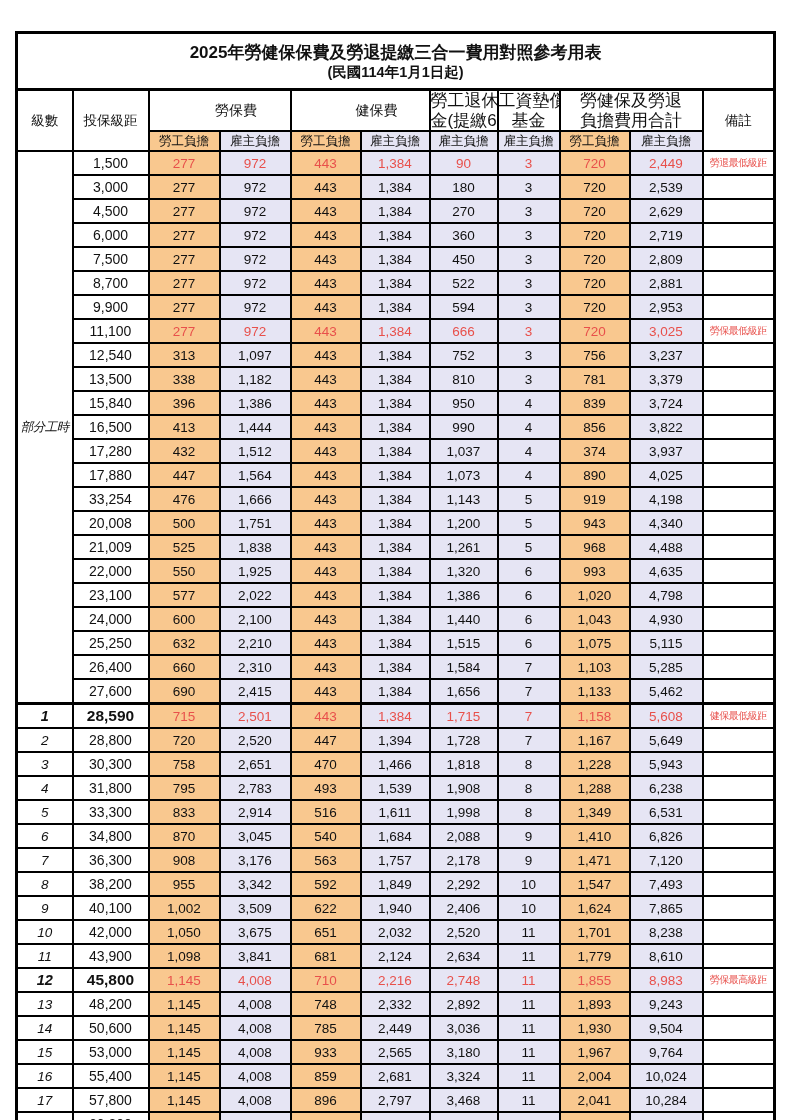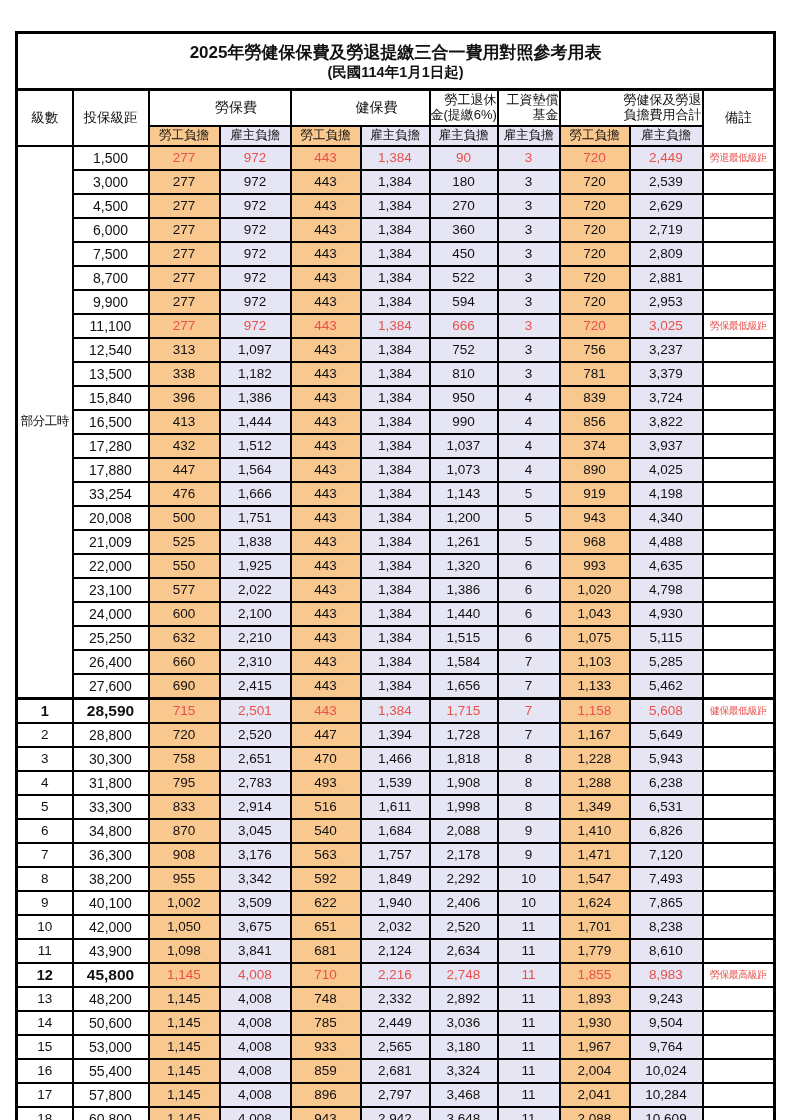--- a/index.html
+++ b/index.html
@@ -9,29 +9,29 @@
              table-layout:fixed;border:3px solid #000;}
   td,th{border:2px solid #000;padding:0;text-align:center;vertical-align:middle;
         white-space:nowrap;overflow:hidden;font-weight:normal;}
   
   .title-cell{height:54px;border-bottom:3px solid #000;margin-left:47px;}
   .title-line1{font-size:17px;font-weight:bold;line-height:1.45;}
   .title-line2{font-size:14.5px;font-weight:bold;line-height:1.1;}
   
   .h1{height:18px;font-size:13.5px;}
   .h3{height:20px;font-size:12.5px;margin-top:11px;}
-  .two-line{font-size:13px;line-height:1.15;text-align:right;}
+  .two-line{font-size:17px;line-height:1.15;}
   .grp{font-size:14px;padding-left:33px;}
   
   .or{background:#F9C88F;}
   .la{background:#E6E5F4;}
   .thin{border-left-width:1px;}
   
   tbody td{height:22px;font-size:13.5px;}
-  td.lv{font-size:13.5px;}
+  td.lv{font-size:13.5px;font-style:italic;}
   td.sal{font-size:14px;text-align:center;}
   td.pt{font-size:12.5px;letter-spacing:-0.5px;}
   td.rm{font-size:10px;color:#E8504B;letter-spacing:-0.5px;}
   tr.red td.val{color:#E8504B;}
   tr.key td.sal{font-weight:bold;font-size:15.5px;}
   tr.key td.lv{font-weight:bold;font-size:14.5px;}
   tr.section-start td{border-top-width:3px;}
 </style>
 </head>
 <body>

